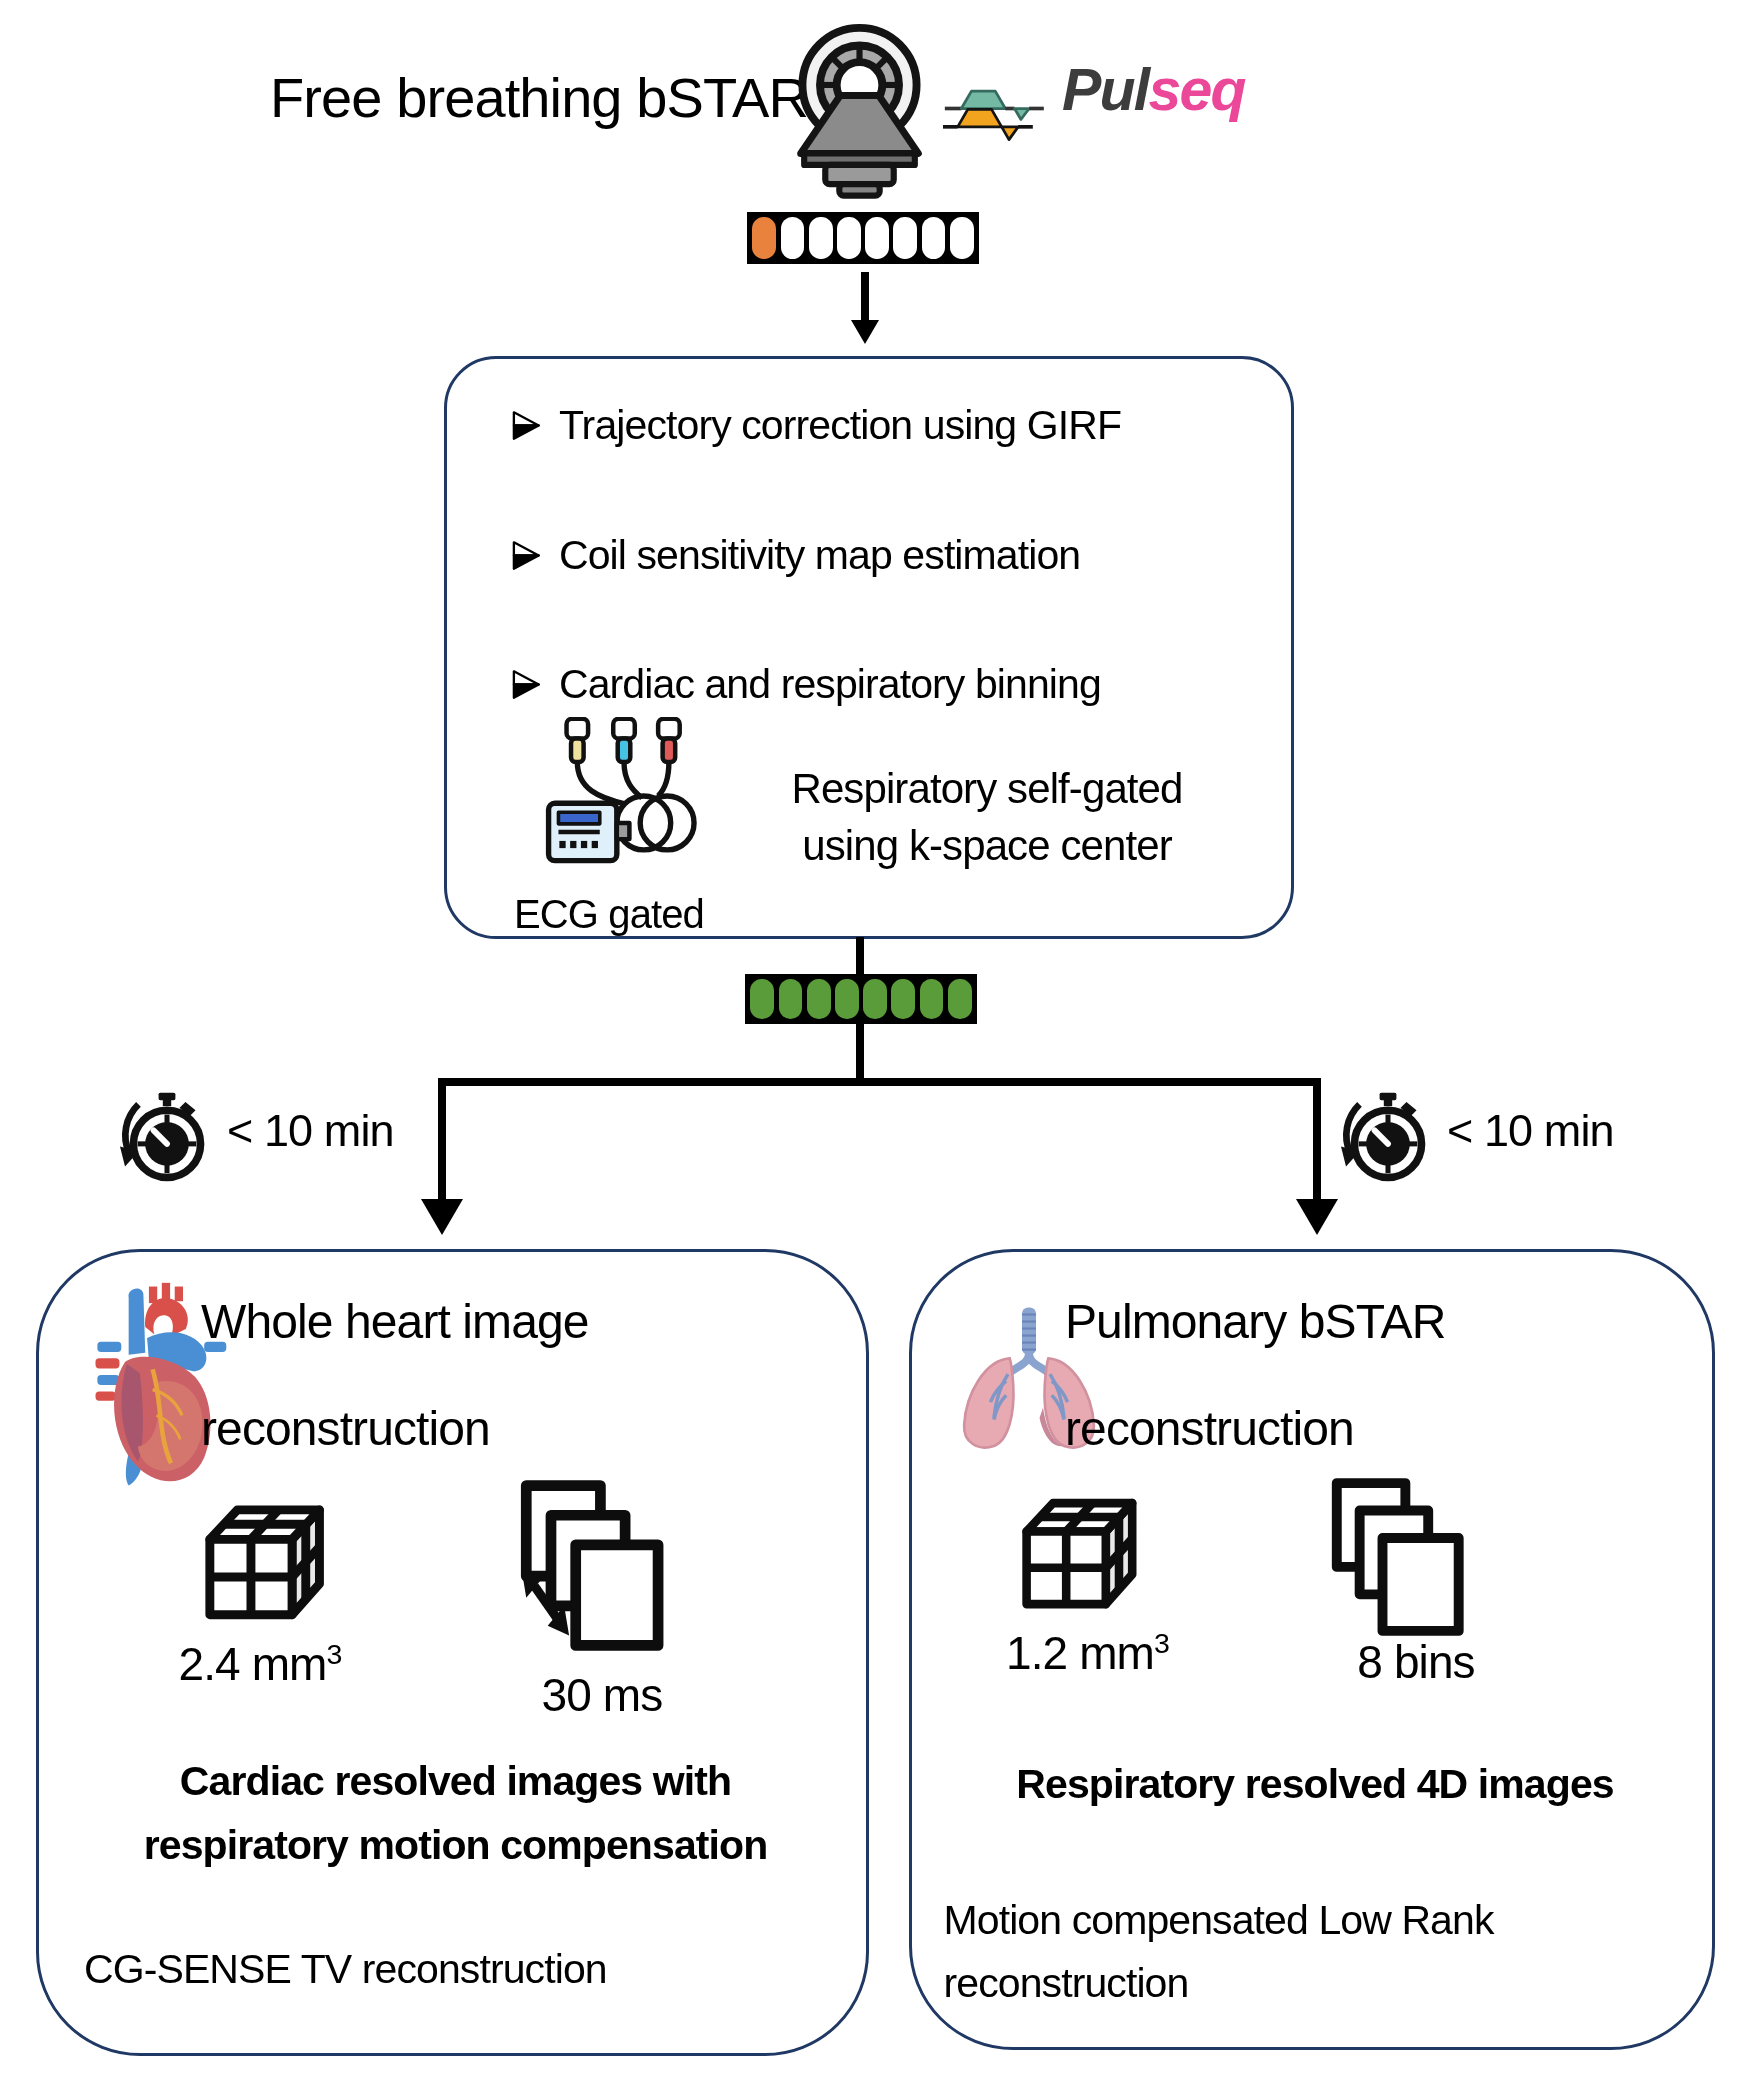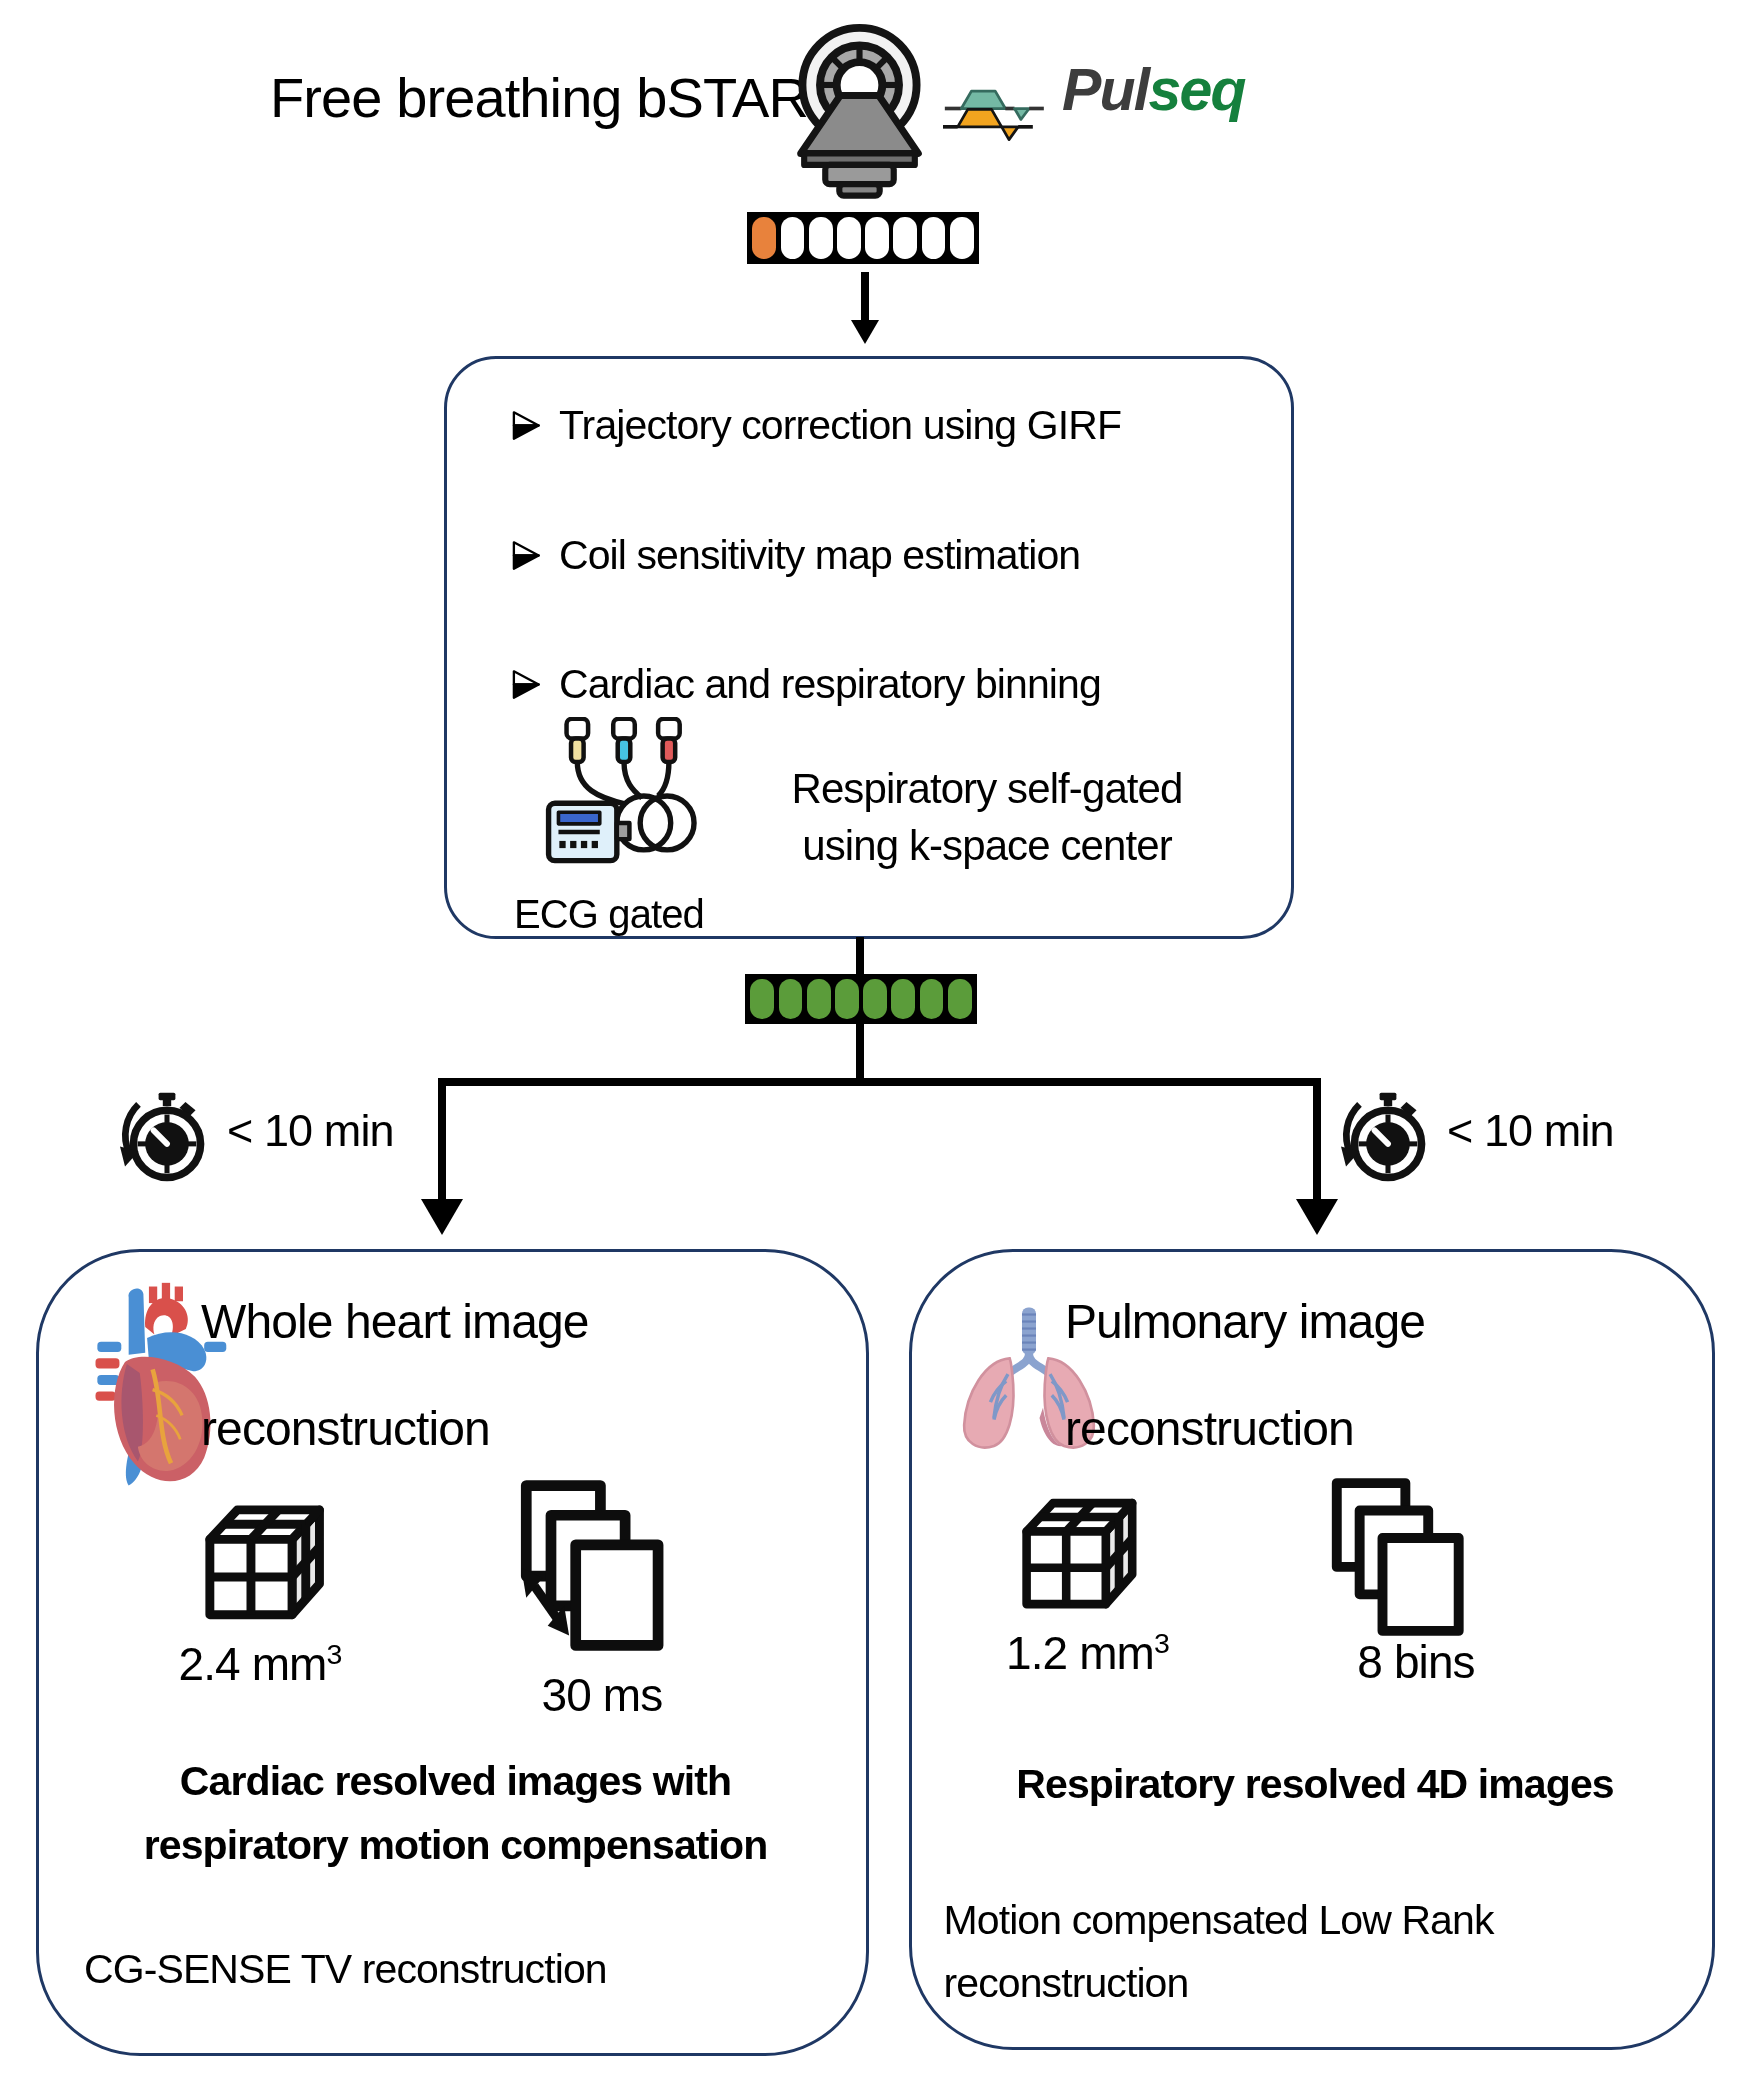--- a/index.html
+++ b/index.html
@@ -4,21 +4,21 @@
 <style>
   html,body{margin:0;padding:0;background:#fff}
   body{width:1749px;height:2095px;position:relative;font-family:"Liberation Sans",sans-serif;color:#000;overflow:hidden}
   
   .hdr-title{position:absolute;left:270px;top:65px;font-size:56px;letter-spacing:-0.9px;white-space:nowrap}
   .scanner{position:absolute;left:792px;top:20px;width:135px;height:180px}
   .pulseq{position:absolute;left:943px;top:56px;width:342px;height:108px}
   .pulseq-wave{position:absolute;left:0;top:29px;width:110px;height:58px}
   .pulseq-text{position:absolute;left:119px;top:0;font-size:59px;font-style:italic;font-weight:700;letter-spacing:-1.8px;white-space:nowrap}
   .pulseq-text .p1{color:#3d3d3d}
-  .pulseq-text .p2{color:#15803d}
+  .pulseq-text .p2{color:#ec4899}
   
   .bar{position:absolute;background:#000;display:flex;gap:4.5px;padding:5.4px;box-sizing:border-box}
   .bar .pill{flex:1;background:#fff;border-radius:11.7px}
   .bar.acq{left:747px;top:212px;width:232px;height:52px}
   .bar.acq .pill:first-child{background:#E8823C}
   .bar.green{left:745px;top:974px;width:232px;height:50px}
   .bar.green .pill{background:#5B9C3A}
   
   .conn{position:absolute;background:#000}
   .v1{left:856px;top:937px;width:8px;height:144px}
@@ -313,21 +313,21 @@
       <path d="M66,80 C58,92 52,110 50,130"></path>
       <path d="M64,88 C56,94 50,102 46,112"></path>
       <path d="M64,104 C56,112 52,122 50,132"></path>
       <path d="M114,80 C122,92 128,110 130,130"></path>
       <path d="M116,88 C124,94 130,102 134,112"></path>
       <path d="M116,104 C124,112 128,122 130,132"></path>
     </g>
   </svg>
 
   <div class="card-title">
-    <div>Pulmonary image</div>
+    <div>Pulmonary bSTAR</div>
     <div>reconstruction</div>
   </div>
 
   <svg class="cube-icon cube-r" viewBox="0 0 210 200">
     <g stroke="#0d0d0d" stroke-width="13" stroke-linejoin="round">
       <polygon points="135,75 175,32 175,140 135,185" fill="#e9e9e9"></polygon>
       <polygon points="15,75 55,32 175,32 135,75" fill="#ffffff"></polygon>
       <rect x="15" y="75" width="120" height="110" fill="#ffffff"></rect>
       <line x1="75" y1="75" x2="75" y2="185"></line>
       <line x1="15" y1="130" x2="135" y2="130"></line>

